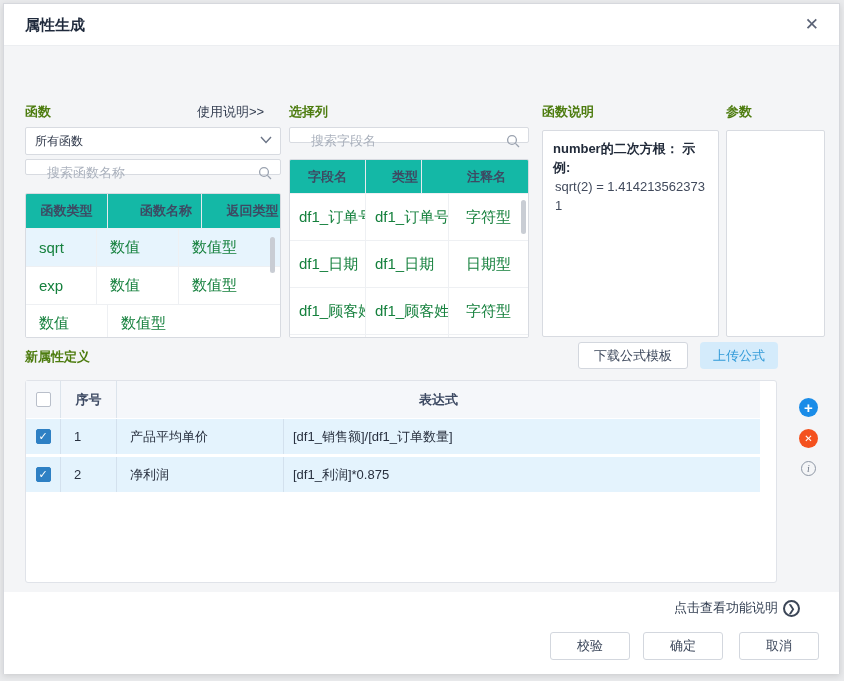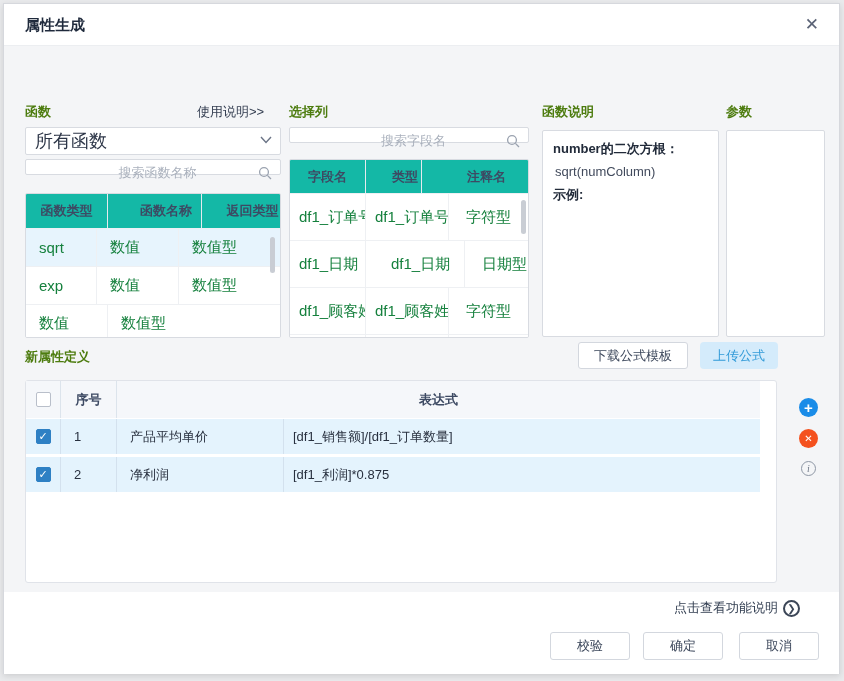--- a/index.html
+++ b/index.html
@@ -8,22 +8,22 @@
   .dialog { position:absolute; left:3px; top:3px; width:837px; height:671px;
     background:#fff; border:1px solid #d6d8dd; box-shadow:0 2px 6px rgba(0,0,0,.12); }
   .dlg-header { position:relative; height:42px; background:#fff; border-bottom:1px solid #eceef1; }
   .dlg-title { position:absolute; left:21px; top:12px; font-size:15px; font-weight:bold; color:#1f2a3c; }
   .close-x { position:absolute; right:20px; top:11px; font-size:17px; color:#5b6376; cursor:pointer; line-height:20px; }
   .dlg-body { position:relative; height:546px; background:#f4f5f7; }
   .sec-label { position:absolute; font-size:13px; font-weight:bold; color:#4d7c0f; }
   .link-plain { position:absolute; font-size:13px; color:#333d50; cursor:pointer; }
   .box { background:#fff; border:1px solid #d8dbe1; border-radius:2px; }
   .select-box { position:absolute; left:21px; top:81px; width:256px; height:28px;
-    font-size:18px; color:#2c3547; line-height:26px; padding-left:9px; }
-  .input-box { position:absolute; height:16px; font-size:13px; line-height:26px; padding-left:9px;text-align:center; }
+    font-size:12px; color:#2c3547; line-height:26px; padding-left:9px; }
+  .input-box { position:absolute; height:16px; font-size:13px; line-height:26px; padding-left:21px; }
   .placeholder { color:#a9b0bc; }
   .icon-right { position:absolute; right:8px; top:6px; }
   
   .dtable { position:absolute; background:#fff; border:1px solid #d8dbe1; border-radius:2px; overflow:hidden; }
   .dt-head { display:flex; background:#14b8a6;gap:23px; }
   .dt-head .c { font-size:13px; font-weight:bold; color:#3d4a63; display:flex; align-items:center; justify-content:center;
     border-right:1px solid #e7eaee; }
   .dt-head .c:last-child { border-right:none; }
   .dt-row { display:flex; border-top:1px solid #eef0f3; background:#fff; }
   .dt-row .c { font-size:15px; color:#15803d; display:flex; align-items:center; padding-left:13px;
@@ -142,43 +142,43 @@
       <div class="dt-head" style="height:33px;">
         <div class="c" style="width:76px;">字段名</div>
         <div class="c" style="flex:1;">类型</div>
         <div class="c" style="width:83px;">注释名</div>
       </div>
       <div class="dt-row" style="height:47px;">
         <div class="c" style="width:76px; padding-left:9px;">df1_订单号</div>
         <div class="c" style="width:83px; padding-left:9px;">df1_订单号</div>
         <div class="c c-center" style="flex:1;">字符型</div>
       </div>
-      <div class="dt-row" style="height:47px;gap:16px;">
+      <div class="dt-row" style="height:47px;">
         <div class="c" style="width:76px; padding-left:9px;">df1_日期</div>
         <div class="c" style="width:83px; padding-left:9px;">df1_日期</div>
         <div class="c c-center" style="flex:1;">日期型</div>
       </div>
       <div class="dt-row" style="height:47px;">
         <div class="c" style="width:76px; padding-left:9px;">df1_顾客姓名</div>
         <div class="c" style="width:83px; padding-left:9px;">df1_顾客姓名</div>
         <div class="c c-center" style="flex:1;">字符型</div>
       </div>
       <div class="dt-row" style="height:47px;">
         <div class="c" style="width:76px; padding-left:9px;">df1_订单等级</div>
         <div class="c" style="width:83px; padding-left:9px;">df1_订单等级</div>
         <div class="c c-center" style="flex:1;">字符型</div>
       </div>
       <div class="scroll-thumb" style="right:2px; top:40px; height:34px;"></div>
     </div>
 
     <div class="sec-label" style="left:538px; top:57px;">函数说明</div>
     <div class="box doc-box" style="left:538px; top:84px; width:177px; height:207px;">
       <b>number的二次方根：</b>
-      <div class="doc-sig">sqrt(numColumn)</div>
       <b>示例:</b>
+      <div class="doc-ex">sqrt(2) = 1.4142135623731</div>
     </div>
 
     <div class="sec-label" style="left:722px; top:57px;">参数</div>
     <div class="box" style="position:absolute; left:722px; top:84px; width:99px; height:207px;"></div>
 
     <div class="sec-label" style="left:21px; top:302px;">新属性定义</div>
     <div class="btn" style="left:574px; top:296px; width:110px; height:27px;">下载公式模板</div>
     <div class="btn btn-upload" style="left:696px; top:296px; width:78px; height:27px;">上传公式</div>
 
     <div class="attr-wrap">

